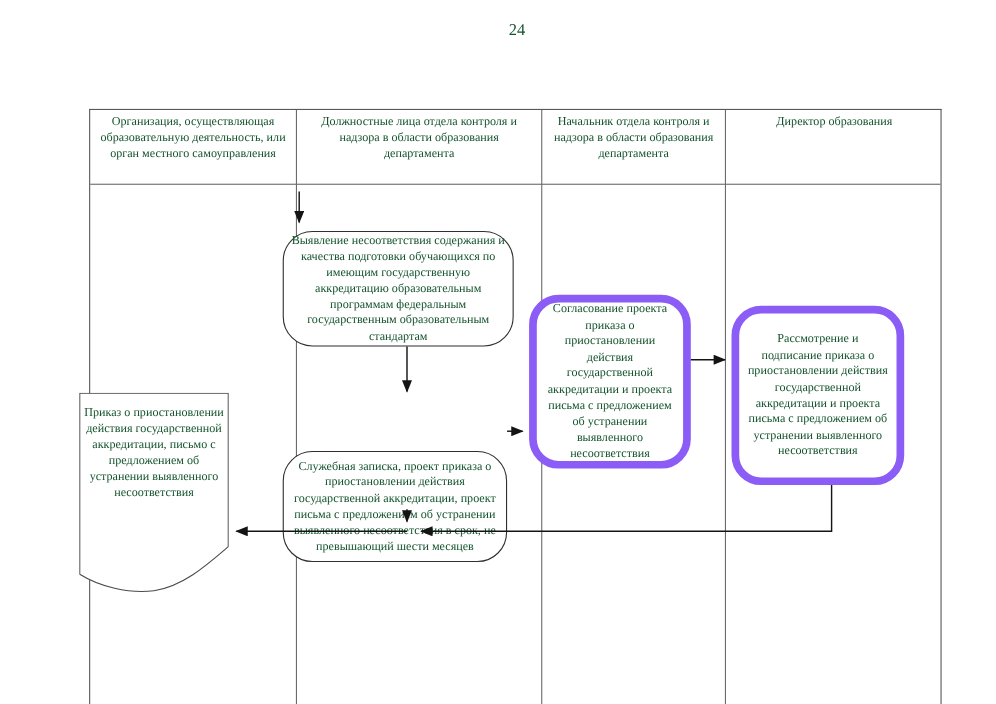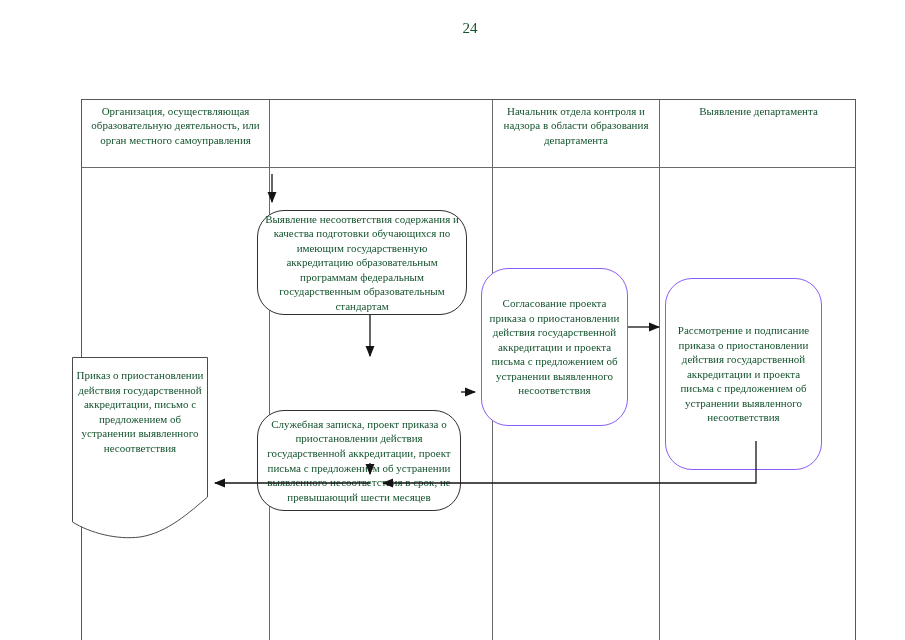--- a/index.html
+++ b/index.html
@@ -48,45 +48,46 @@
   .node {
     position: absolute;
     background: #ffffff;
     display: flex; align-items: center; justify-content: center;
     text-align: center;
     font-size: 11px; line-height: 1.32;
     padding: 4px 6px;
     border-radius: 27px;
   }
   .dark  { border: 1px solid #2f2f2f; }
-  .light { border: 1px solid #8b5cf6; }
+  .light { border: 7px solid #8b5cf6; }
   .box1 { left: 257px; top: 210px; width: 210px; height: 105px; }
   .box2 { left: 257px; top: 362px; width: 204px; height: 101px; margin-top: 48px; }
   .box3 { left: 481px; top: 268px; width: 147px; height: 158px; }
-  .box4 { left: 665px; top: 278px; width: 157px; height: 192px; font-family: Liberation Serif, serif; }
+  .box4 { left: 665px; top: 278px; width: 157px; height: 163px; font-family: Liberation Serif, serif; }
   
   .doc-shape { position: absolute; left: 72px; top: 357px; }
   .doc-text {
     position: absolute; left: 76px; top: 368px; width: 128px;
     text-align: center; font-size: 11px; line-height: 1.32;
   }
   
   .connectors { position: absolute; left: 0; top: 0; width: 905px; height: 640px; pointer-events: none; }
 </style>
 </head>
 <body>
 
 <div class="page">
 
   <div class="page-number">24</div>
 
   <div class="table">
     <div class="hcell c1">Организация, осуществляющая образовательную деятельность, или орган местного самоуправления</div>
+    <div class="hcell c2">Должностные лица отдела контроля и надзора в области образования департамента</div>
     <div class="hcell c3">Начальник отдела контроля и надзора в области образования департамента</div>
-    <div class="hcell c4">Выявление департамента</div>
+    <div class="hcell c4">Директор образования</div>
     <div class="hsep"></div>
     <div class="vdiv v1"></div>
     <div class="vdiv v2"></div>
     <div class="vdiv v3"></div>
   </div>
 
   <div class="node dark box1">Выявление несоответствия содержания и качества подготовки обучающихся по имеющим государственную аккредитацию образовательным программам федеральным государственным образовательным стандартам</div>
   <div class="node dark box2">Служебная записка, проект приказа о приостановлении действия государственной аккредитации, проект письма с предложением об устранении выявленного несоответствия в срок, не превышающий шести месяцев</div>
   <div class="node light box3">Согласование проекта приказа о приостановлении действия государственной аккредитации и проекта письма с предложением об устранении выявленного несоответствия</div>
   <div class="node light box4">Рассмотрение и подписание приказа о приостановлении действия государственной аккредитации и проекта письма с предложением об устранении выявленного несоответствия</div>

